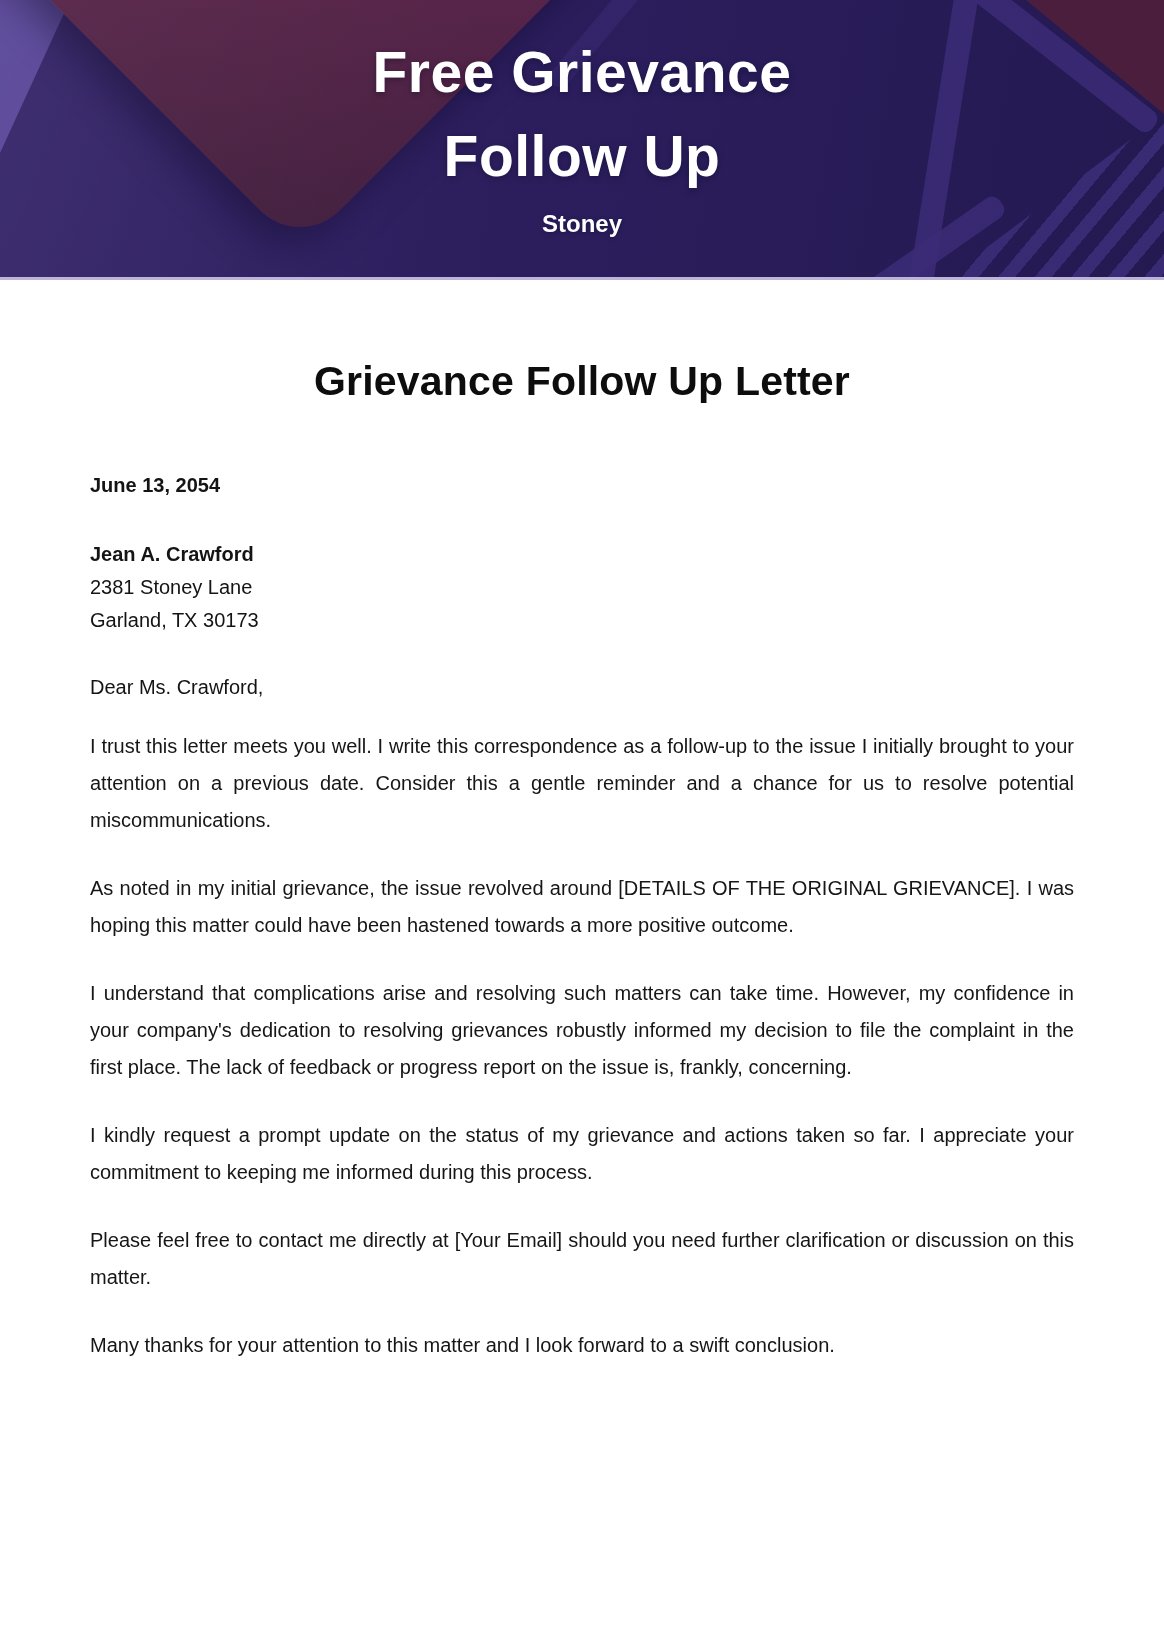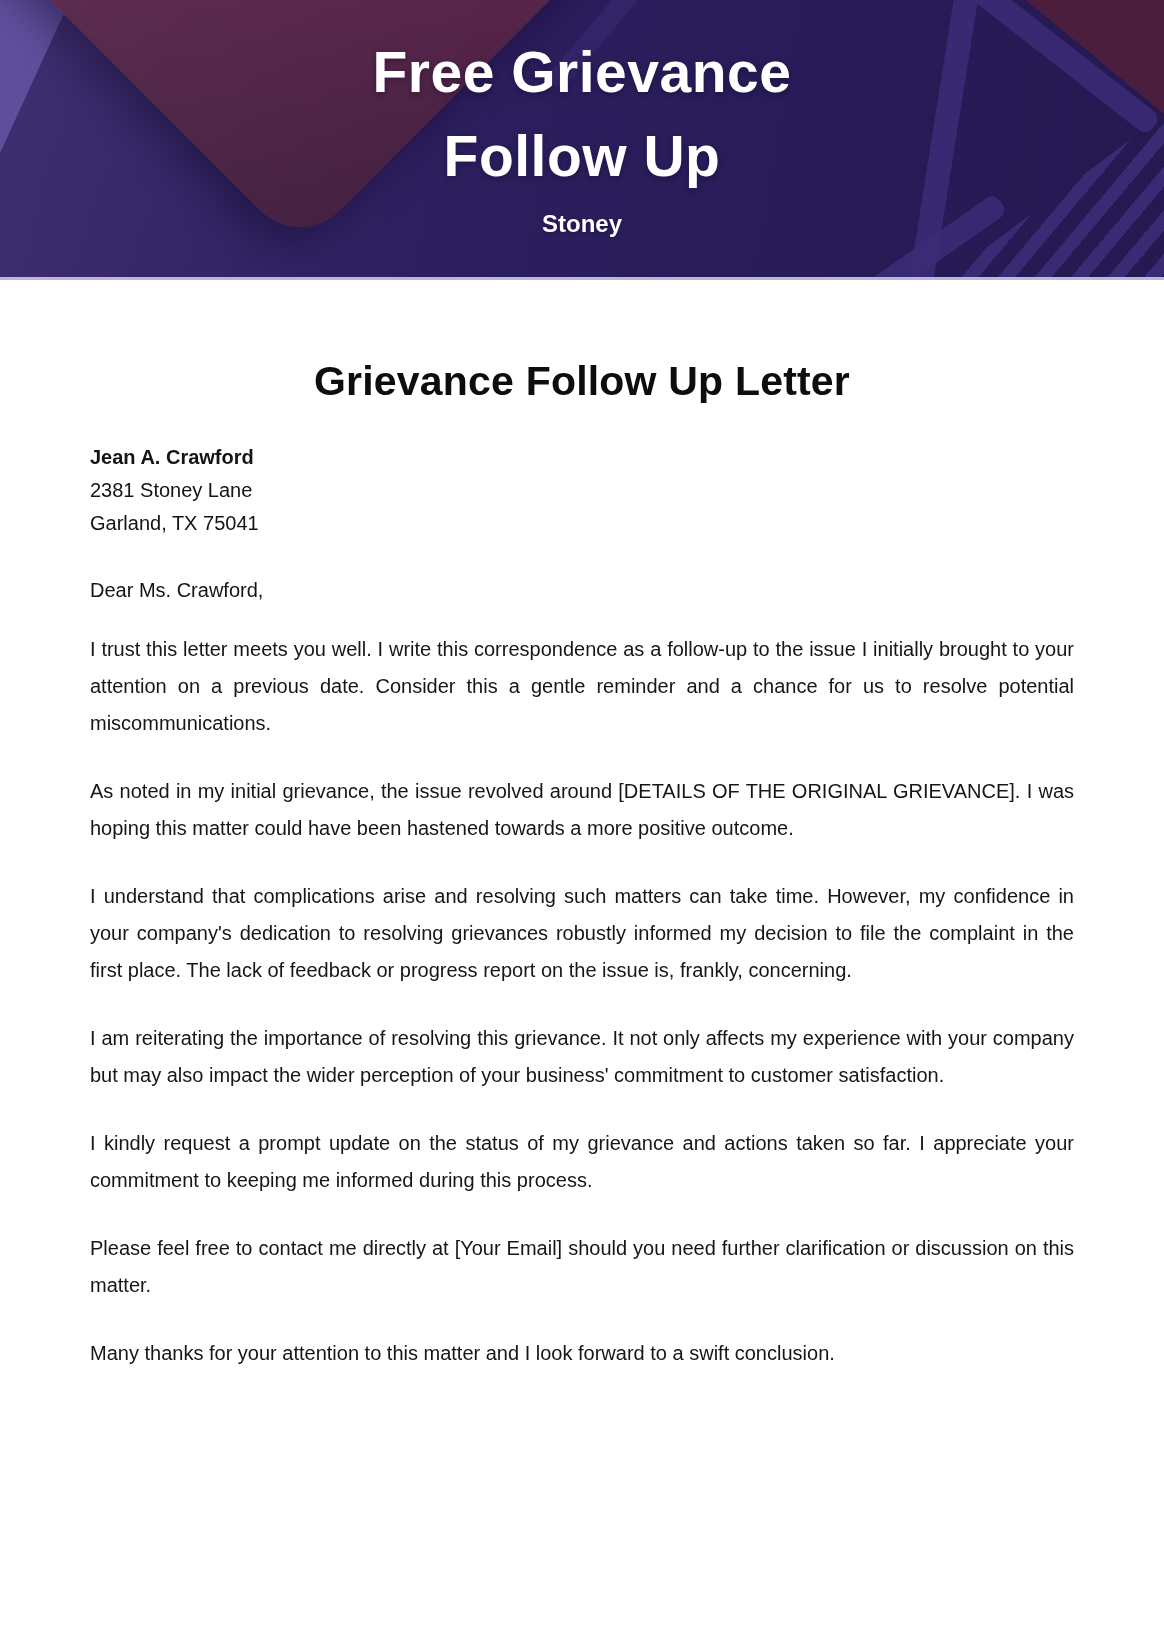--- a/index.html
+++ b/index.html
@@ -138,33 +138,33 @@
         <span>Free Grievance</span>
         <span>Follow Up</span>
       </h1>
       <div class="banner-subtitle">Stoney</div>
     </div>
   </header>
 
   <main class="letter">
     <h2 class="doc-title">Grievance Follow Up Letter</h2>
 
+    <div class="date-line">June 13, 2054</div>
 
     <div class="recipient">
       <div class="name">Jean A. Crawford</div>
       <div>2381 Stoney Lane</div>
-      <div>Garland, TX 75041</div>
+      <div>Garland, TX 30173</div>
     </div>
 
     <div class="salutation">Dear Ms. Crawford,</div>
 
     <div class="paragraphs">
       <p>I trust this letter meets you well. I write this correspondence as a follow-up to the issue I initially brought to your attention on a previous date. Consider this a gentle reminder and a chance for us to resolve potential miscommunications.</p>
       <p>As noted in my initial grievance, the issue revolved around [DETAILS OF THE ORIGINAL GRIEVANCE]. I was hoping this matter could have been hastened towards a more positive outcome.</p>
       <p>I understand that complications arise and resolving such matters can take time. However, my confidence in your company's dedication to resolving grievances robustly informed my decision to file the complaint in the first place. The lack of feedback or progress report on the issue is, frankly, concerning.</p>
-      <p>I am reiterating the importance of resolving this grievance. It not only affects my experience with your company but may also impact the wider perception of your business' commitment to customer satisfaction.</p>
       <p>I kindly request a prompt update on the status of my grievance and actions taken so far. I appreciate your commitment to keeping me informed during this process.</p>
       <p>Please feel free to contact me directly at [Your Email] should you need further clarification or discussion on this matter.</p>
       <p>Many thanks for your attention to this matter and I look forward to a swift conclusion.</p>
     </div>
   </main>
 
 </div>
 
 </body></html>

